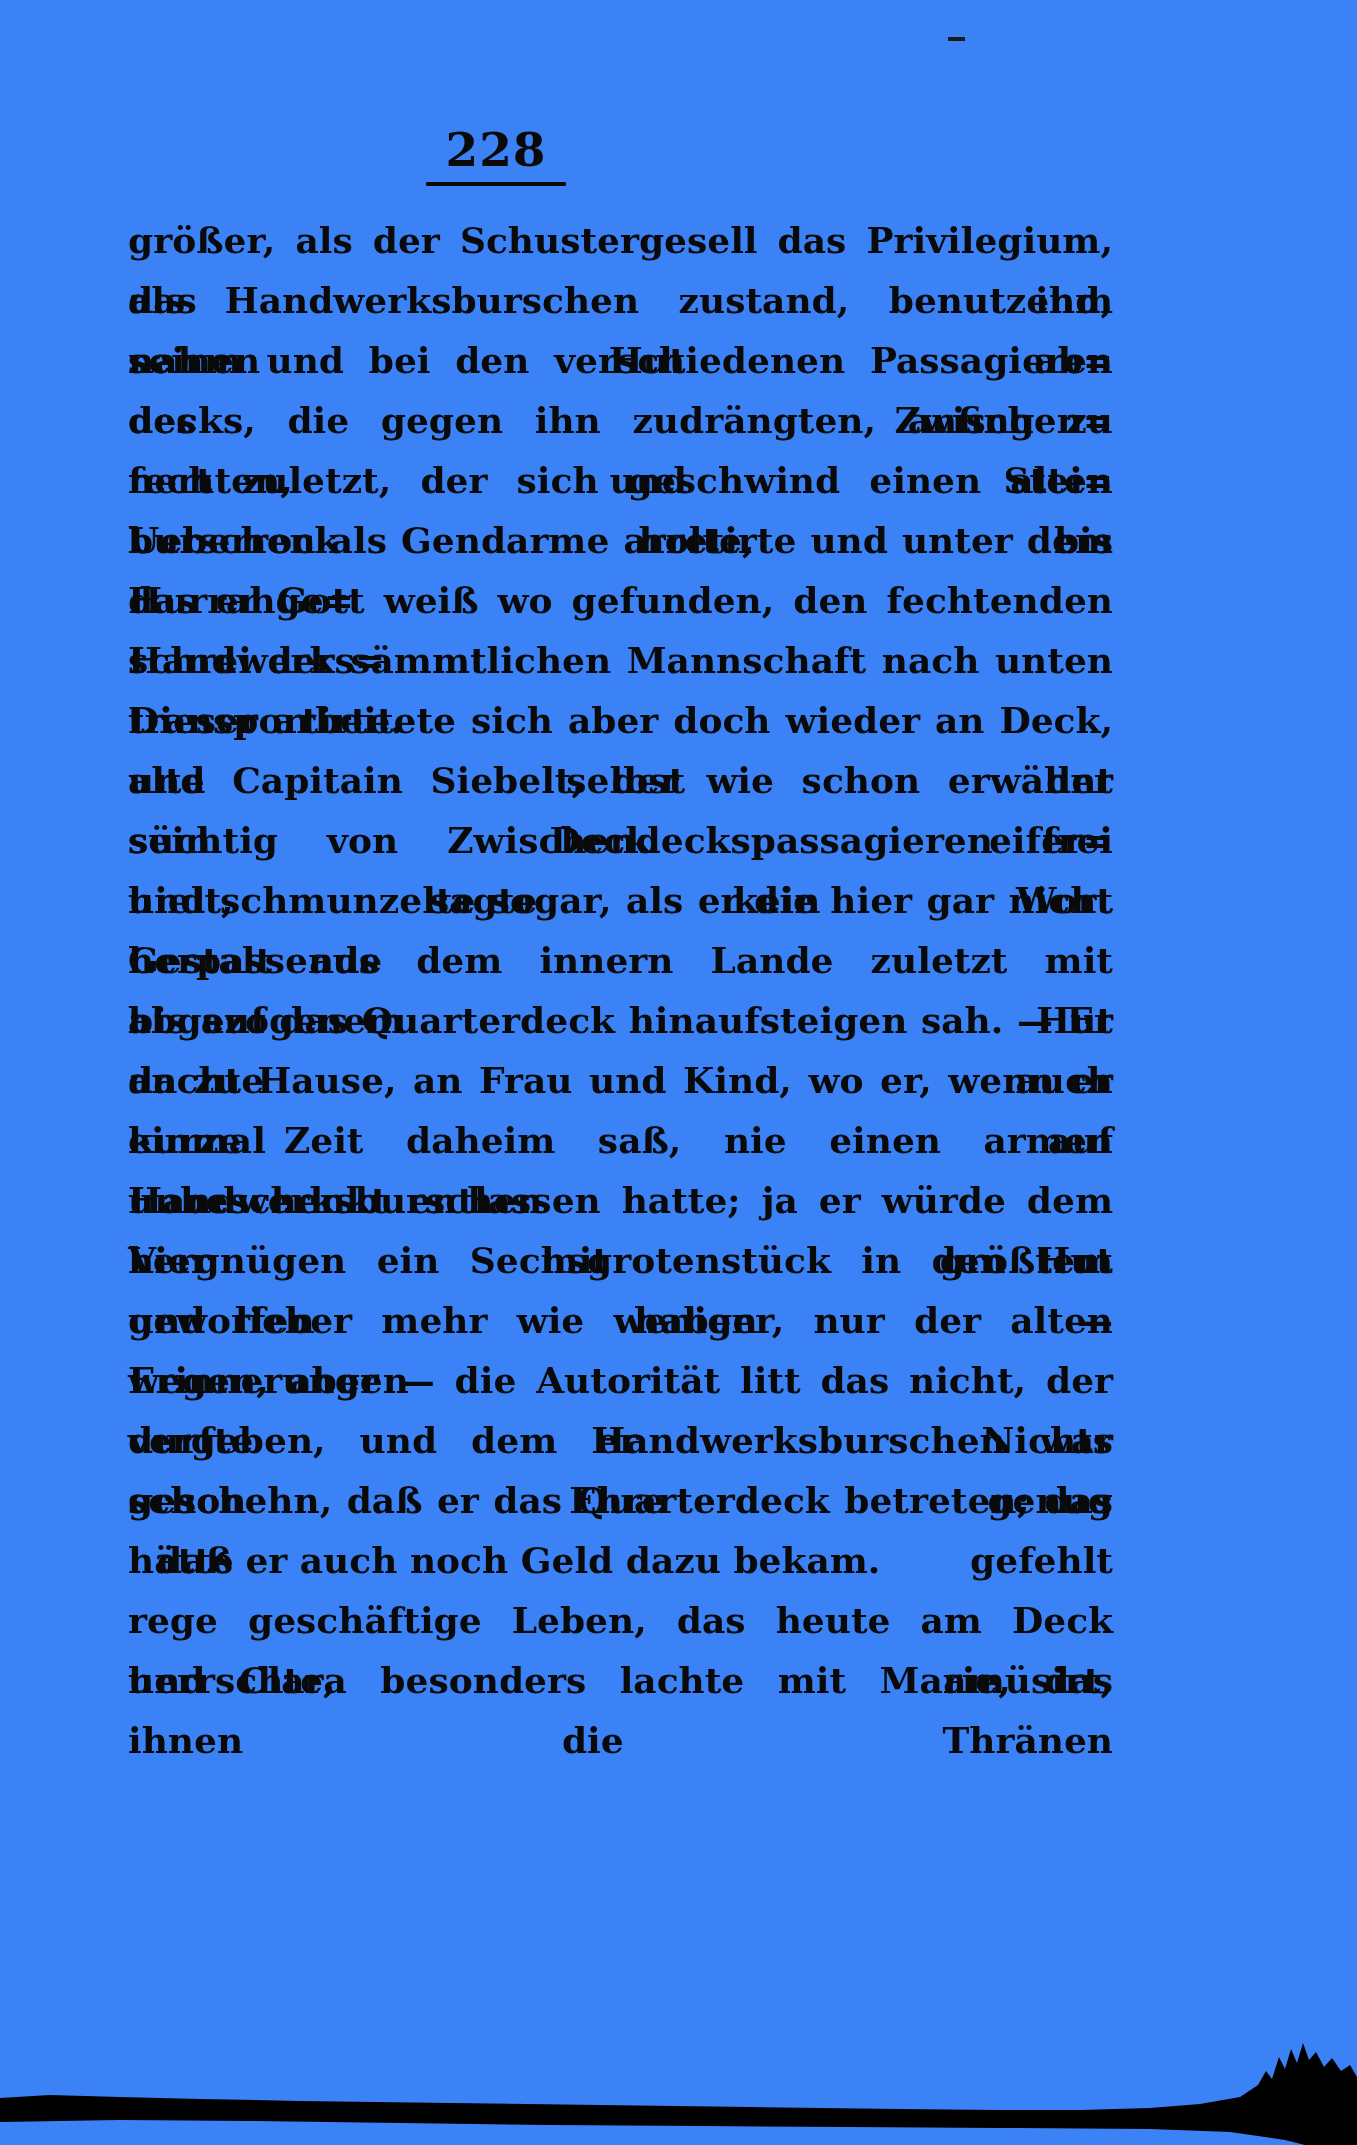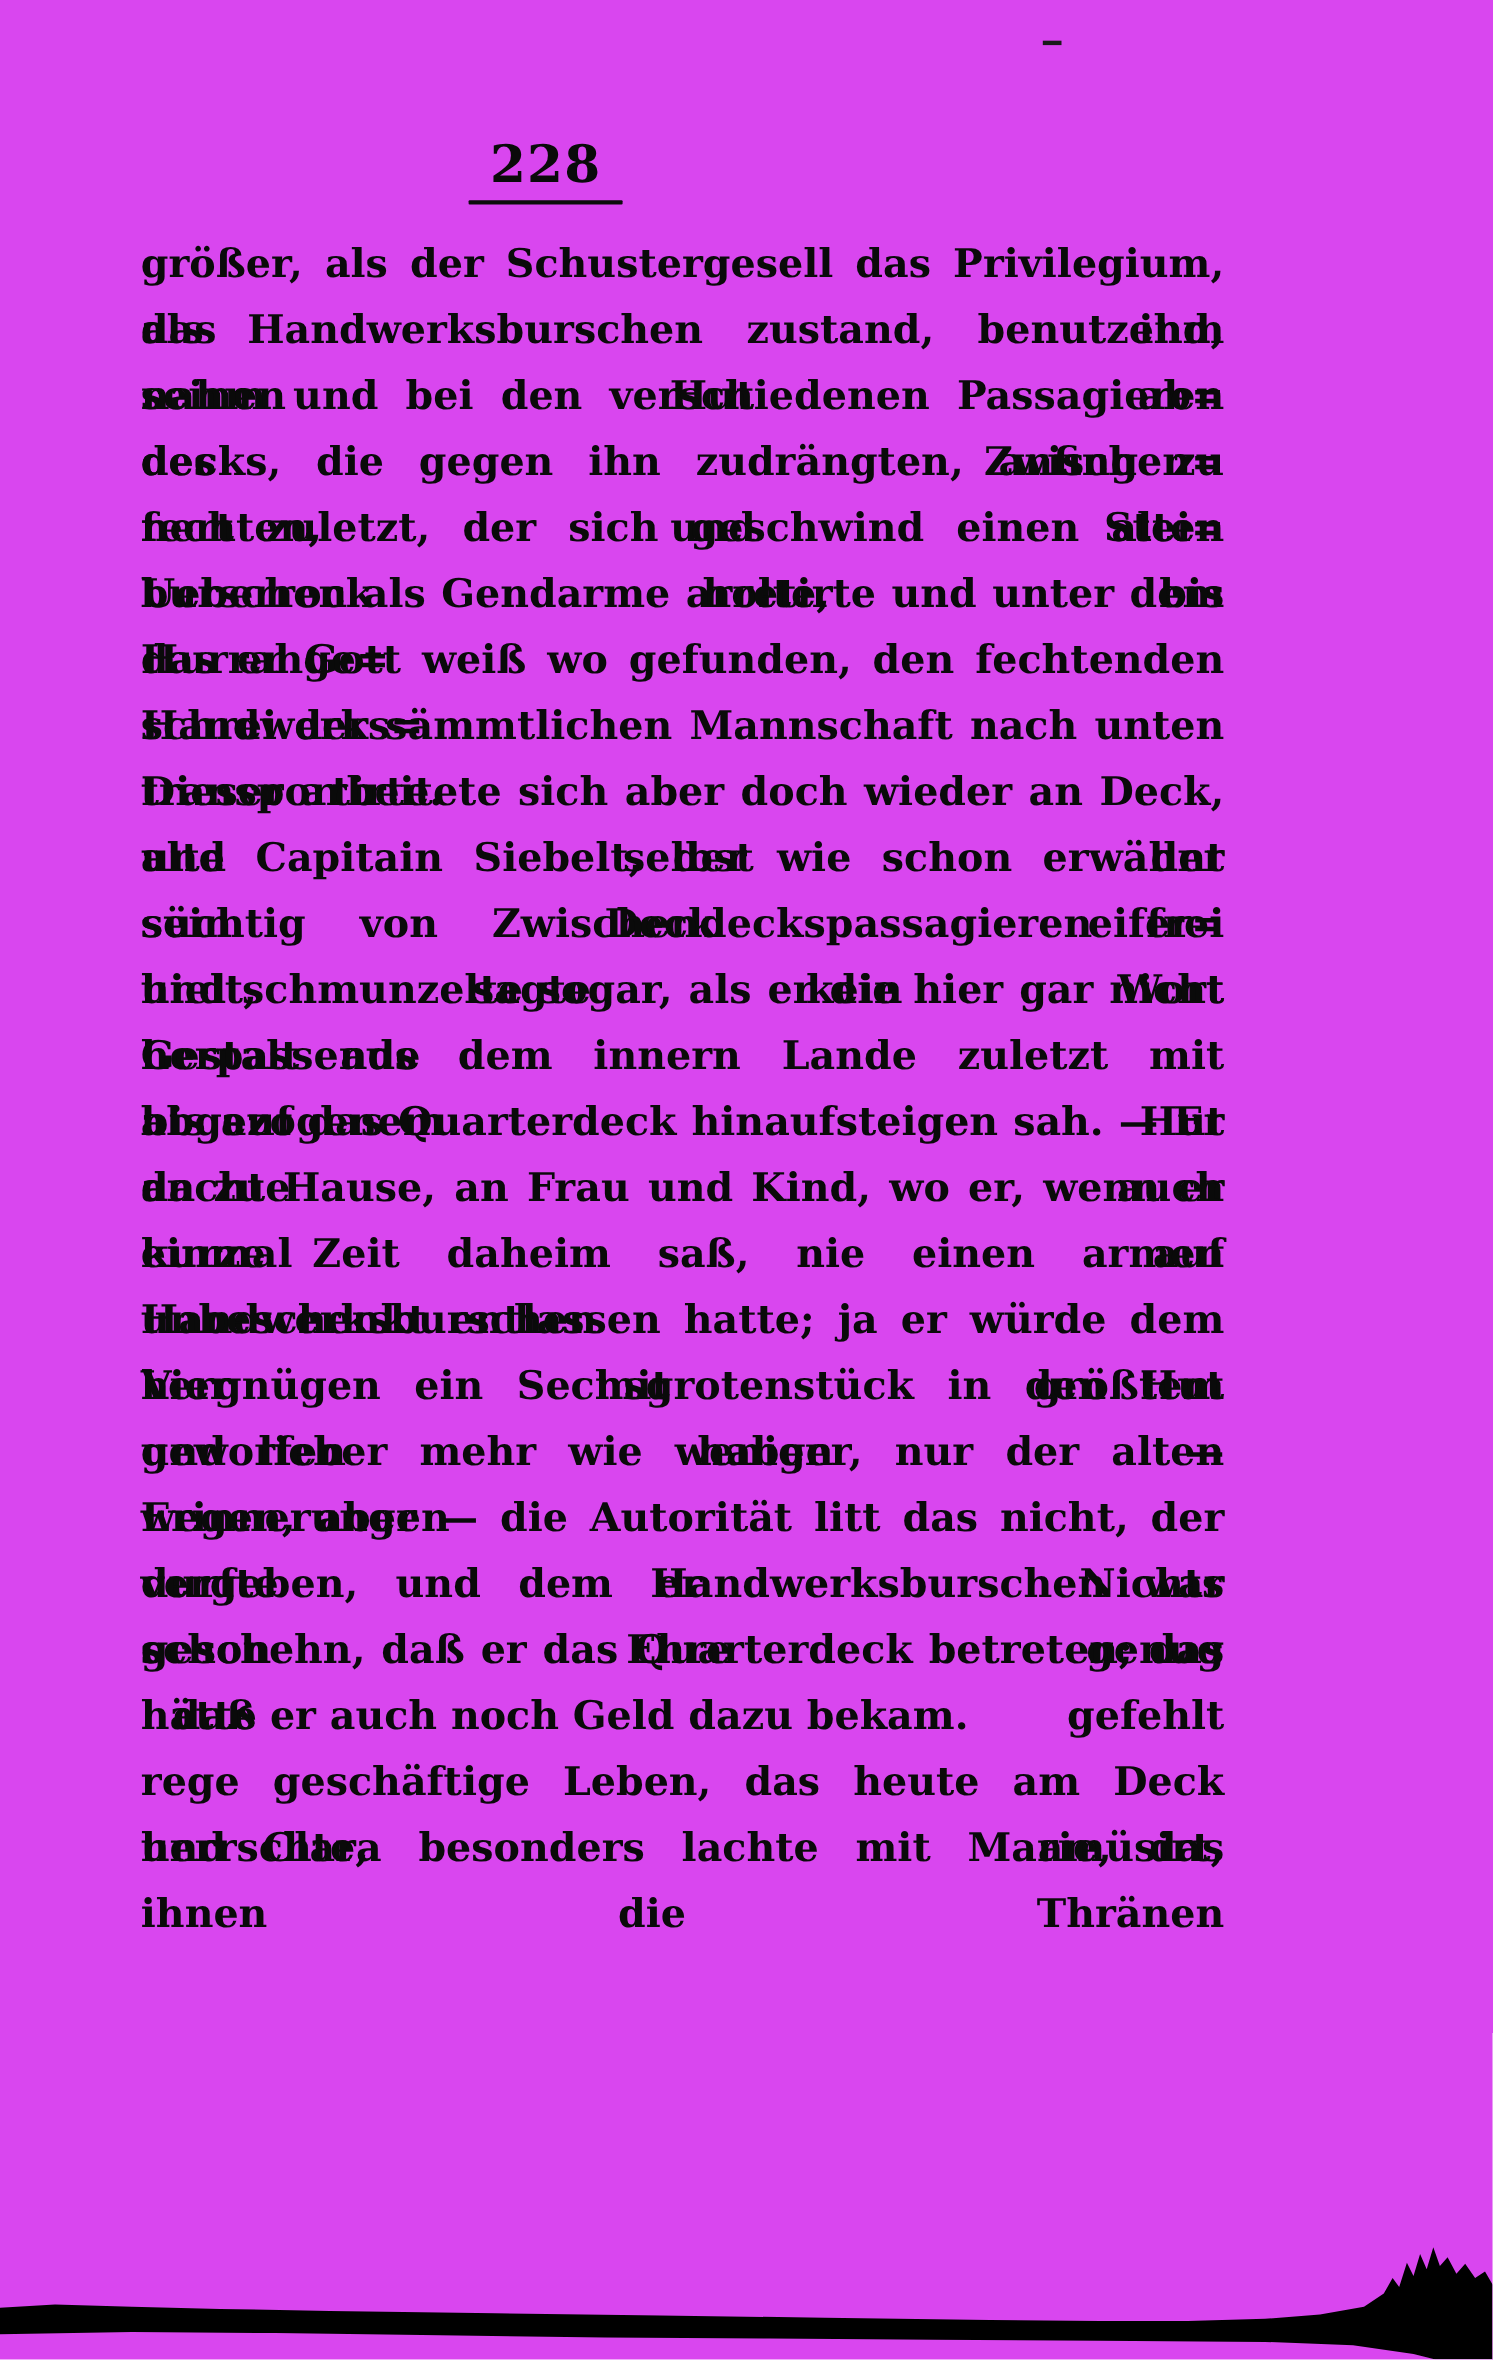--- a/index.html
+++ b/index.html
@@ -1,20 +1,20 @@
 <!DOCTYPE html>
 <html><head>
 <meta charset="utf-8">
 <style>
   html, body { margin: 0; padding: 0; background: #ffffff; }
   .page {
     position: relative;
     width: 1357px;
     height: 2145px;
-    background: #d946ef;
+    background: #3b82f6;
     overflow: hidden;
     font-family: "DejaVu Serif", serif;
     color: #0a0a0a;
   }
   .pagehead {
     position: absolute;
     left: 426px;
     top: 126px;
     width: 140px;
     text-align: center;

